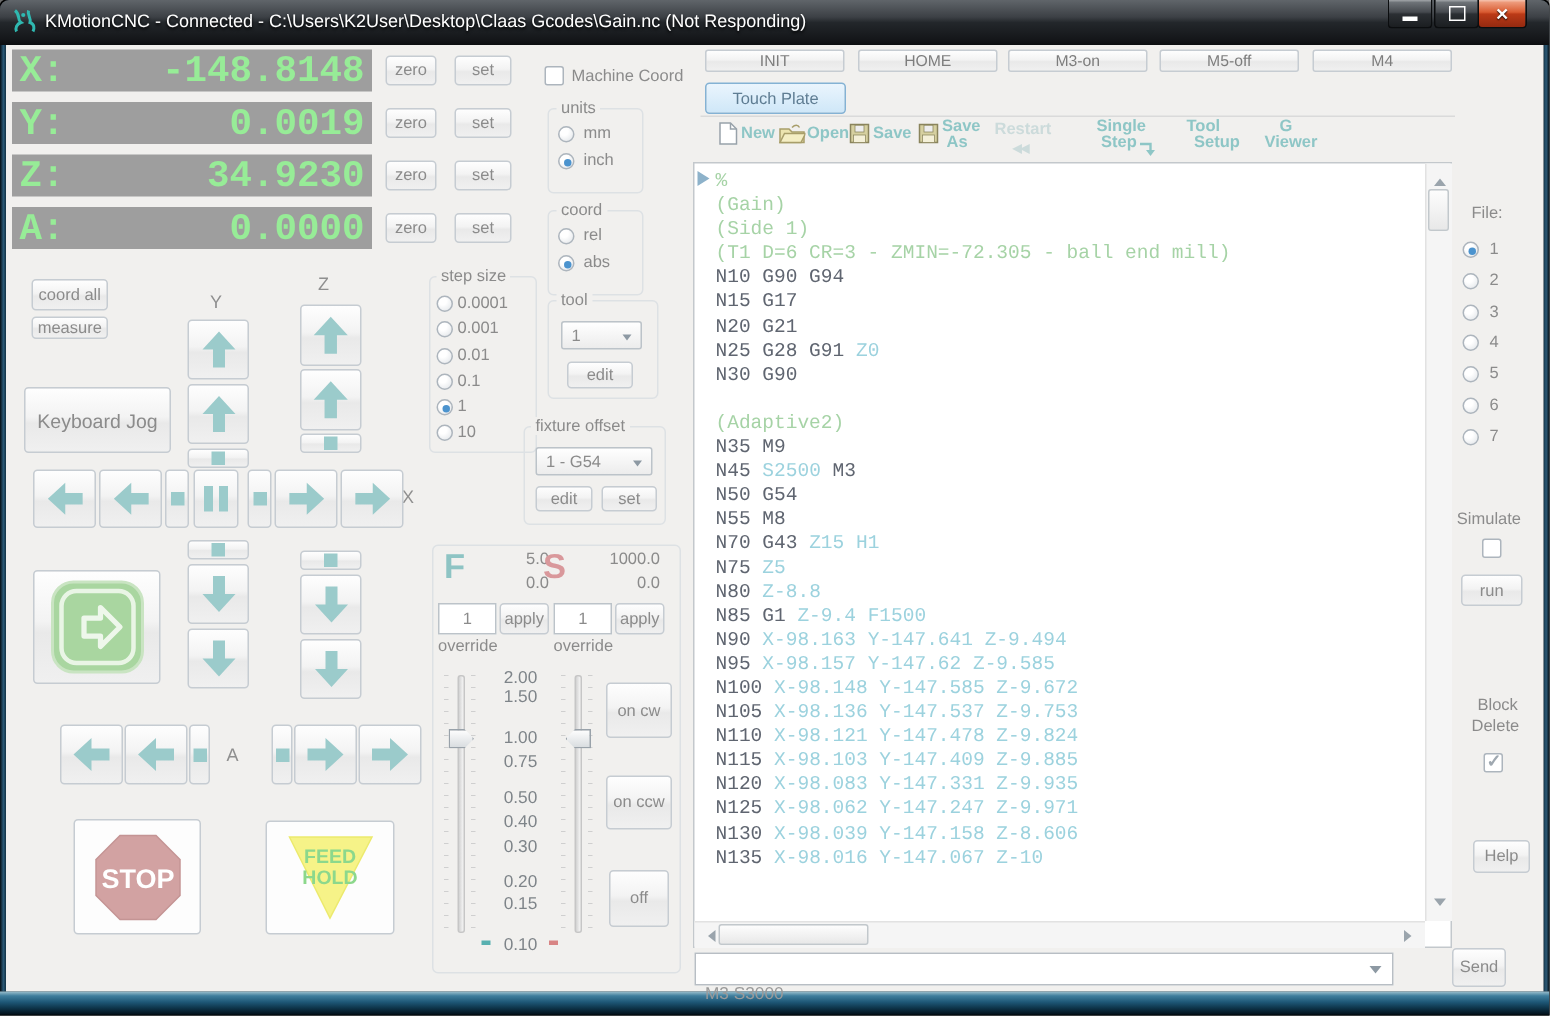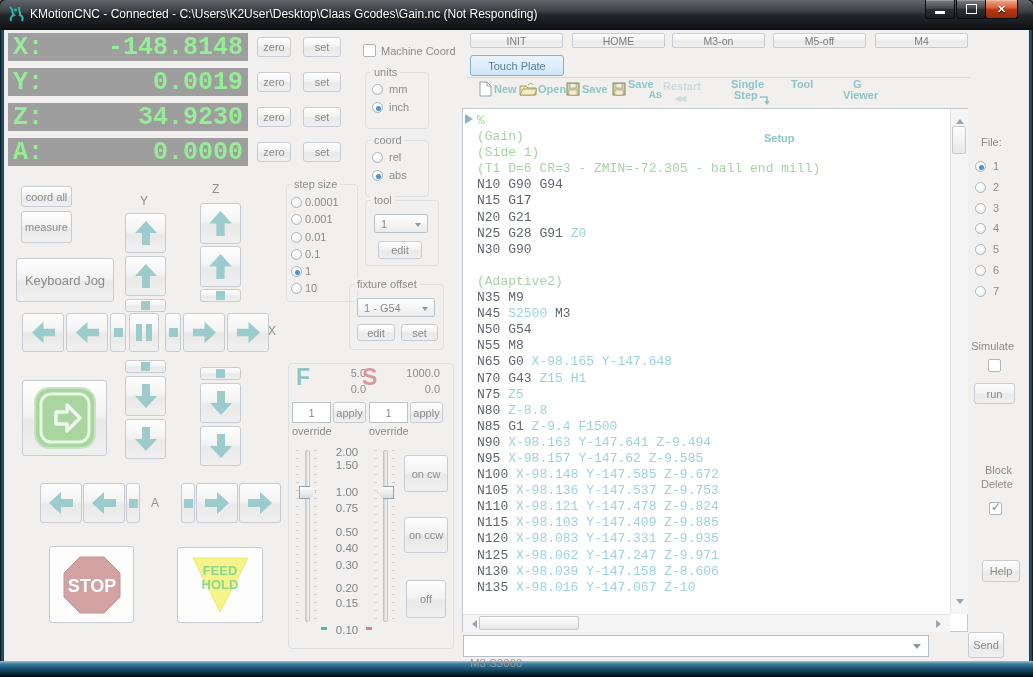--- a/index.html
+++ b/index.html
@@ -91,21 +91,21 @@
   <div class="a select" style="left:374px;top:214px;width:54px;height:19px">1</div>
   <div class="a btn" style="left:378px;top:241px;width:44px;height:18px">edit</div>
 
   <div class="a gb" style="left:349px;top:284px;width:93px;height:64px"></div>
   <div class="a gb-label" style="left:354px;top:278px">fixture offset</div>
   <div class="a select" style="left:357px;top:298px;width:78px;height:19px">1 - G54</div>
   <div class="a btn" style="left:357px;top:324px;width:38px;height:17px">edit</div>
   <div class="a btn" style="left:401px;top:324px;width:37px;height:17px">set</div>
 
   <div class="a btn" style="left:21px;top:186px;width:51px;height:21px">coord all</div>
-  <div class="a btn" style="left:21px;top:211px;width:51px;height:32px">measure</div>
+  <div class="a btn" style="left:21px;top:211px;width:51px;height:15px">measure</div>
   <div class="a btn" style="left:16px;top:258px;width:98px;height:44px;font-size:13px">Keyboard Jog</div>
 
   <div class="a axis-lbl" style="left:140px;top:194px">Y</div>
   <div class="a axis-lbl" style="left:212px;top:182px">Z</div>
   <div class="a axis-lbl" style="left:268px;top:324px">X</div>
   <div class="a axis-lbl" style="left:151px;top:496px">A</div>
 
   <div class="a gb" style="left:288px;top:363px;width:164px;height:284px"></div>
   <div class="a" style="left:296px;top:364px;font-size:23px;font-weight:bold;color:#8ec4c4">F</div>
   <div class="a num" style="left:330px;top:367px;width:36px">5.0</div>
@@ -169,21 +169,20 @@
         <div class="gline"><span class="seg-n">N15 G17</span></div>
         <div class="gline"><span class="seg-n">N20 G21</span></div>
         <div class="gline"><span class="seg-n">N25 G28 G91 </span><span class="seg-v">Z0</span></div>
         <div class="gline"><span class="seg-n">N30 G90</span></div>
         <div class="gline"></div>
         <div class="gline"><span class="seg-c">(Adaptive2)</span></div>
         <div class="gline"><span class="seg-n">N35 M9</span></div>
         <div class="gline"><span class="seg-n">N45 </span><span class="seg-v">S2500</span><span class="seg-n"> M3</span></div>
         <div class="gline"><span class="seg-n">N50 G54</span></div>
         <div class="gline"><span class="seg-n">N55 M8</span></div>
-        <div class="gline"><span class="seg-n">N65 G0 </span><span class="seg-v">X-98.165 Y-147.648</span></div>
         <div class="gline"><span class="seg-n">N70 G43 </span><span class="seg-v">Z15 H1</span></div>
         <div class="gline"><span class="seg-n">N75 </span><span class="seg-v">Z5</span></div>
         <div class="gline"><span class="seg-n">N80 </span><span class="seg-v">Z-8.8</span></div>
         <div class="gline"><span class="seg-n">N85 G1 </span><span class="seg-v">Z-9.4 F1500</span></div>
         <div class="gline"><span class="seg-n">N90 </span><span class="seg-v">X-98.163 Y-147.641 Z-9.494</span></div>
         <div class="gline"><span class="seg-n">N95 </span><span class="seg-v">X-98.157 Y-147.62 Z-9.585</span></div>
         <div class="gline"><span class="seg-n">N100 </span><span class="seg-v">X-98.148 Y-147.585 Z-9.672</span></div>
         <div class="gline"><span class="seg-n">N105 </span><span class="seg-v">X-98.136 Y-147.537 Z-9.753</span></div>
         <div class="gline"><span class="seg-n">N110 </span><span class="seg-v">X-98.121 Y-147.478 Z-9.824</span></div>
         <div class="gline"><span class="seg-n">N115 </span><span class="seg-v">X-98.103 Y-147.409 Z-9.885</span></div>
@@ -409,31 +408,31 @@
         <rect x="4" y="1.5" width="6" height="4.5" fill="#eeeeee" stroke="#8a845c" stroke-width=".5"></rect>
         <rect x="3" y="8" width="8" height="5" fill="#f4f0d8" stroke="#8a845c" stroke-width=".5"></rect>
       </svg></div>
     <div class="a tlabel" style="left: 582px; top: 84px;">Save</div>
     <div class="a" style="left: 612px; top: 82px;"><svg width="14" height="14">
         <rect x="1" y="1" width="12" height="12" fill="#d6d0a0" stroke="#8a845c"></rect>
         <rect x="4" y="1.5" width="6" height="4.5" fill="#eeeeee" stroke="#8a845c" stroke-width=".5"></rect>
         <rect x="3" y="8" width="8" height="5" fill="#f4f0d8" stroke="#8a845c" stroke-width=".5"></rect>
       </svg></div>
     <div class="a tlabel" style="left: 628px; top: 79px;">Save</div>
-    <div class="a tlabel" style="left: 649px; top: 90px; font-family: Liberation Mono, monospace;">As</div>
+    <div class="a tlabel" style="left: 631px; top: 90px;">As</div>
     <div class="a tlabel gray" style="left: 663px; top: 81px;">Restart</div>
     <div class="a tlabel gray" style="left: 675px; top: 93px; font-size: 8px; letter-spacing: -1px;">◀◀</div>
     <div class="a tlabel" style="left: 731px; top: 79px;">Single</div>
     <div class="a tlabel" style="left: 734px; top: 90px;">Step</div>
     <div class="a" style="left: 758px; top: 92px;"><svg width="13" height="12">
         <path d="M2 3 h7 v4" fill="none" stroke="#8ec6c6" stroke-width="1.6"></path>
         <polygon points="6,7 12,7 9,11" fill="#8ec6c6"></polygon>
       </svg></div>
     <div class="a tlabel" style="left: 791px; top: 79px;">Tool</div>
-    <div class="a tlabel" style="left: 764px; top: 90px; margin-top: 43px;">Setup</div>
+    <div class="a tlabel" style="left: 796px; top: 90px;">Setup</div>
     <div class="a tlabel" style="left: 853px; top: 79px;">G</div>
     <div class="a tlabel" style="left: 843px; top: 90px;">Viewer</div>
     <div class="a scale-lbl" style="left: 327px; top: 446px;">2.00</div>
     <div class="a scale-lbl" style="left: 327px; top: 459px;">1.50</div>
     <div class="a scale-lbl" style="left: 327px; top: 486px;">1.00</div>
     <div class="a scale-lbl" style="left: 327px; top: 502px;">0.75</div>
     <div class="a scale-lbl" style="left: 327px; top: 526px;">0.50</div>
     <div class="a scale-lbl" style="left: 327px; top: 542px;">0.40</div>
     <div class="a scale-lbl" style="left: 327px; top: 559px;">0.30</div>
     <div class="a scale-lbl" style="left: 327px; top: 582px;">0.20</div>

